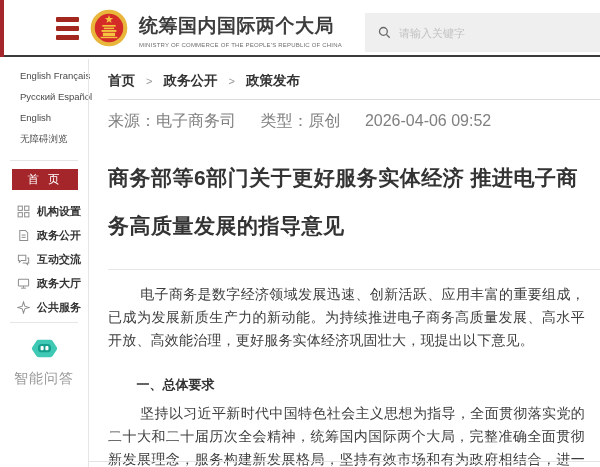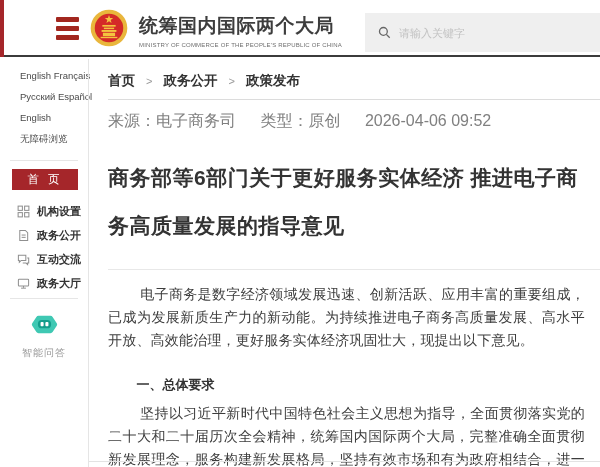--- a/index.html
+++ b/index.html
@@ -25,21 +25,21 @@
   .v-divider { position:absolute; left:88px; top:59px; bottom:0; width:1px; background:#e5e5e5; }
   .langs { padding:11px 0 0 20px; }
   .lang-row { height:21px; font-size:9.5px; color:#4a4a4a; white-space:nowrap; cursor:pointer; }
   .side-divider { border-top:1px solid #e6e6e6; margin:6px 10px 0 10px; }
   .home-btn { margin:8px 0 0 12px; width:66px; height:21px; background:#a5262a; color:#fff; font-size:11.5px; font-weight:400; text-align:center; line-height:21px; letter-spacing:3px; cursor:pointer; }
   .nav { margin-top:9px; }
   .nav-item { height:24px; display:flex; align-items:center; padding-left:17px; cursor:pointer; }
   .nav-item svg { width:13px; height:13px; flex:0 0 13px; }
   .nav-item .lbl { margin-left:7px; font-size:11px; font-weight:600; color:#333; white-space:nowrap; }
   .assistant { margin-top:14px; text-align:center; cursor:pointer; }
-  .assistant-label { margin-top:6px; font-size:10px; color:#999; letter-spacing:1px; }
+  .assistant-label { margin-top:6px; font-size:14px; color:#999; letter-spacing:1px; }
 
   
   .main { position:absolute; left:89px; top:59px; right:0; bottom:0; padding:0 15px 0 19px; overflow:hidden; }
   .breadcrumb { margin-top:13px; font-size:13.5px; font-weight:700; color:#333; }
   .breadcrumb .crumb { cursor:pointer; }
   .breadcrumb .sep { color:#999; font-weight:400; font-size:11px; margin:0 11px; }
   .bc-divider { border-top:1px solid #dcdcdc; margin-top:9px; margin-right:-15px; }
   .meta { margin-top:11px; font-size:16px; color:#808080; }
   .meta .seg { margin-right:20px; }
   .article-title { margin-top:22px; font-size:21px; line-height:48px; font-weight:700; color:#333; letter-spacing:0.5px; }
@@ -127,20 +127,26 @@
         <span class="lbl">互动交流</span>
       </div>
       <div class="nav-item">
         <svg viewBox="0 0 14 14" fill="none" stroke="#8f8f8f" stroke-width="1.1">
           <rect x="1.5" y="2.3" width="11" height="7.4" rx="0.8"></rect>
           <line x1="7" y1="9.7" x2="7" y2="11.6"></line>
             <line x1="4.4" y1="12" x2="9.6" y2="12"></line>
         </svg>
         <span class="lbl">政务大厅</span>
       </div>
+      <div class="nav-item">
+        <svg viewBox="0 0 14 14" fill="none" stroke="#8f8f8f" stroke-width="1.1">
+          <path d="M7 1 L8.4 5.6 L13 7 L8.4 8.4 L7 13 L5.6 8.4 L1 7 L5.6 5.6 Z"></path>
+        </svg>
+        <span class="lbl">公共服务</span>
+      </div>
     </div>
 
     <div class="side-divider" style="margin-top:3px"></div>
 
     <div class="assistant">
       <svg width="27" height="23" viewBox="0 0 48 42">
         <path d="M13 5 h22 a4.5 4.5 0 0 1 3.8 2.1 l7.6 11.5 a4.5 4.5 0 0 1 0 4.8 l-7.6 11.5 a4.5 4.5 0 0 1 -3.8 2.1 h-22 a4.5 4.5 0 0 1 -3.8 -2.1 L1.6 23.4 a4.5 4.5 0 0 1 0 -4.8 L9.2 7.1 A4.5 4.5 0 0 1 13 5 Z" fill="#3fc8b3"></path>
         <rect x="12" y="13" width="24" height="15" rx="7.2" fill="#149e8c"></rect>
         <rect x="16.8" y="16.6" width="5.6" height="7.4" rx="1.6" fill="#ffffff"></rect>
         <rect x="25.6" y="16.6" width="5.6" height="7.4" rx="1.6" fill="#ffffff"></rect>

